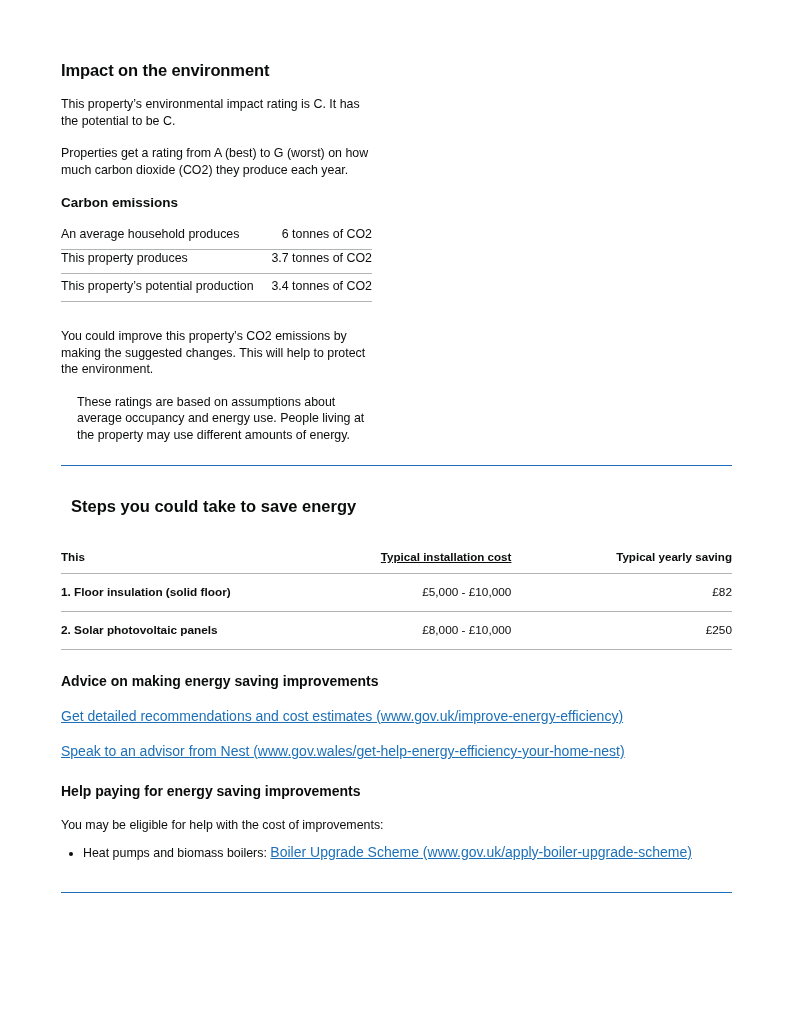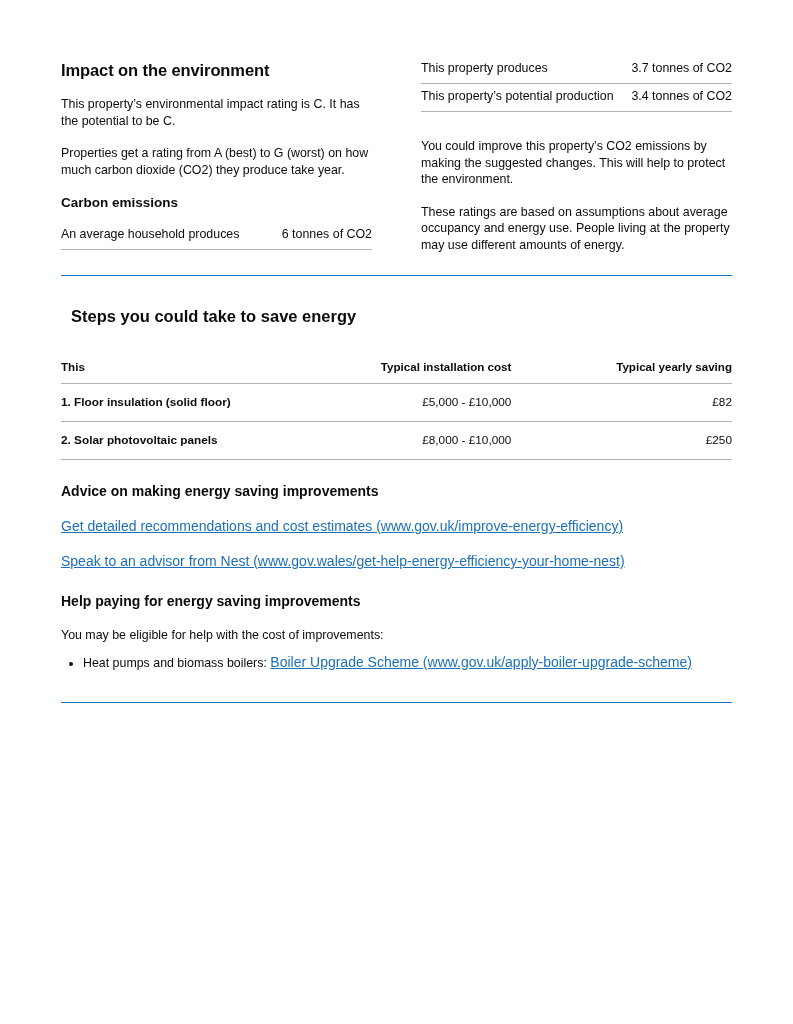--- a/index.html
+++ b/index.html
@@ -26,20 +26,21 @@
     left: 61px;
     top: 60px;
     width: 671px;
   }
 
   
   .two-col {
     display: flex;
     justify-content: space-between;
     align-items: flex-start;
+    flex-direction: column;
   }
   .col-left { width: 308px; }
   .col-right { width: 311px; }
 
   h2.section-title {
     font-size: 16.5px;
     line-height: 20px;
     margin: 0 0 16px 0;
     font-weight: bold;
     letter-spacing: -0.1px;
@@ -48,21 +49,21 @@
     font-size: 13.5px;
     line-height: 18px;
     margin: 0 0 14px 0;
     font-weight: bold;
   }
   p.body {
     font-size: 12.4px;
     line-height: 16.5px;
     margin: 0 0 16px 0;
   }
-  p.body:last-child { margin-bottom: 0; }
+  p.body:last-child { margin-bottom: 0; margin-left: 16px; }
 
   
   .kv-table {
     width: 100%;
     border-collapse: collapse;
   }
   .kv-table td {
     font-size: 12.4px;
     line-height: 16px;
     padding: 4px 0 7px 0;
@@ -98,21 +99,21 @@
     margin-top: 0;
   }
   table.steps th {
     font-size: 11.6px;
     line-height: 15px;
     font-weight: bold;
     text-align: left;
     padding: 0 0 9px 0;
     border-bottom: 1px solid #b1b4b6;
   }
-  table.steps th.c { text-align: right; padding-right: 56px; }
+  table.steps th.c { text-align: right; padding-right: 56px; text-decoration: underline; }
   table.steps th.r { text-align: right; }
   table.steps td {
     font-size: 11.8px;
     line-height: 15px;
     font-weight: bold;
     padding: 11px 0 11px 0;
     border-bottom: 1px solid #b1b4b6;
     vertical-align: top;
   }
   table.steps td.c { text-align: right; font-weight: normal; padding-right: 56px; }
@@ -149,21 +150,21 @@
 <body>
 
 <div class="page">
   <div class="content">
 
     <div class="two-col">
 
       <div class="col-left">
         <h2 class="section-title">Impact on the environment</h2>
         <p class="body">This property’s environmental impact rating is C. It has the potential to be C.</p>
-        <p class="body">Properties get a rating from A (best) to G (worst) on how much carbon dioxide (CO2) they produce take year.</p>
+        <p class="body">Properties get a rating from A (best) to G (worst) on how much carbon dioxide (CO2) they produce each year.</p>
         <h3 class="sub-title">Carbon emissions</h3>
         <table class="kv-table left-table">
           <tbody>
               <tr>
             <td>An average household produces</td>
             <td class="val">6 tonnes of CO2</td>
           </tr>
         </tbody>
           </table>
       </div>

